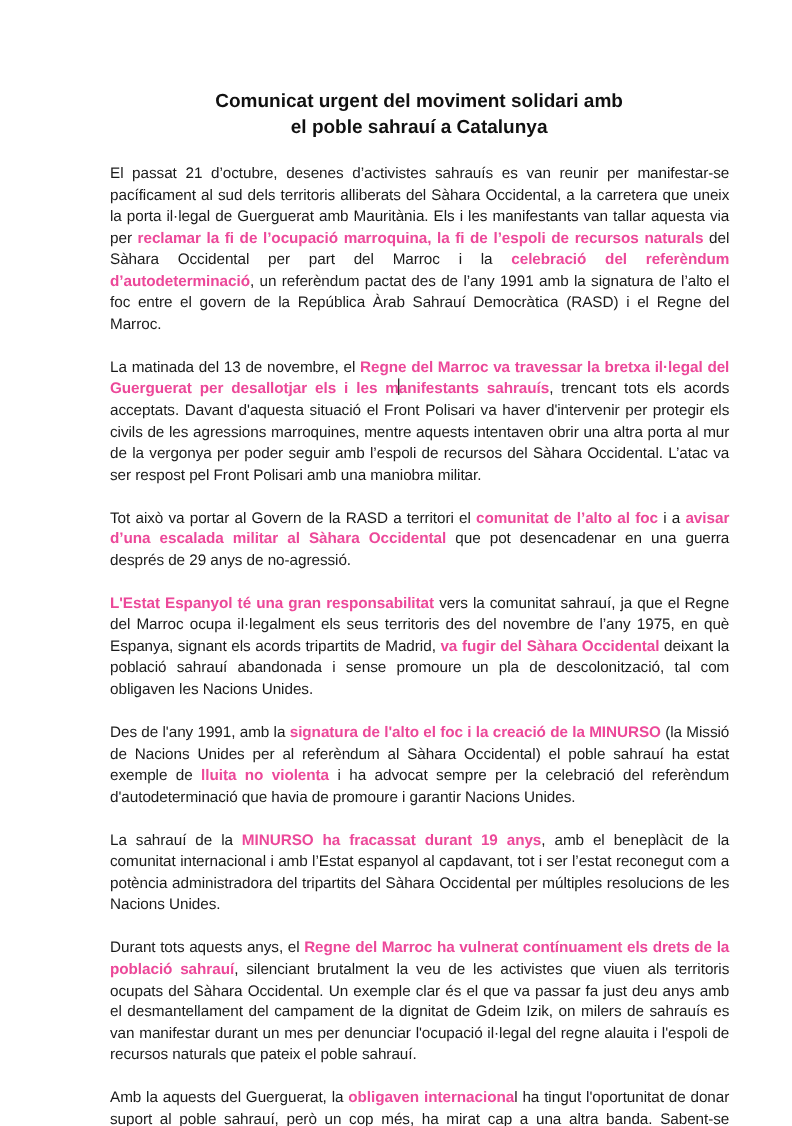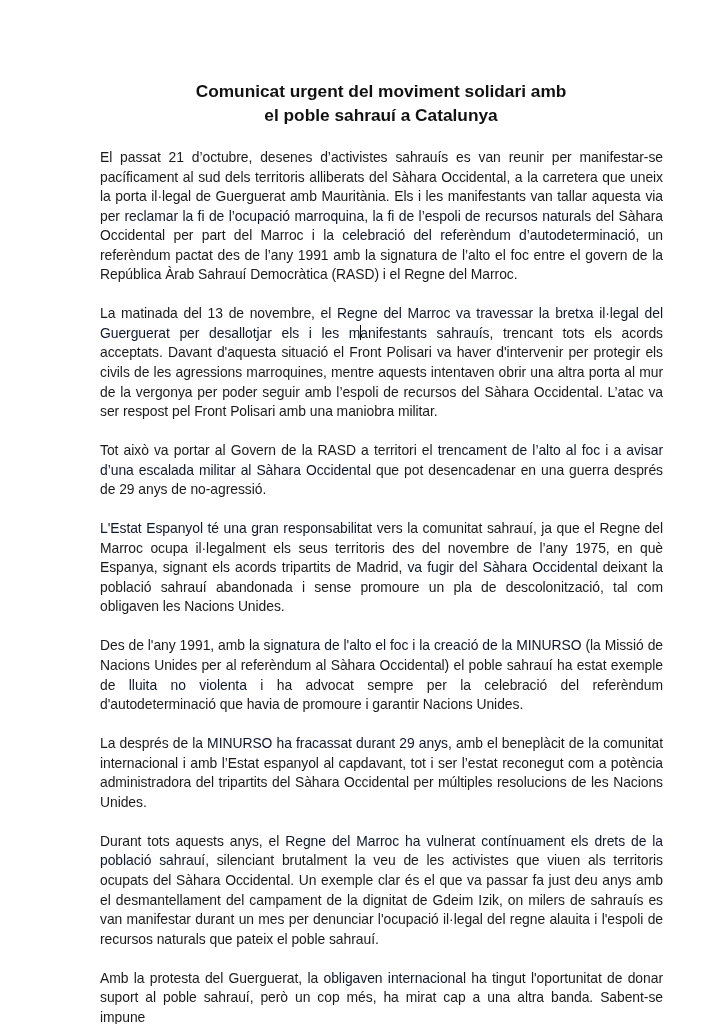--- a/index.html
+++ b/index.html
@@ -45,21 +45,21 @@
     }
     .para {
       margin: 0 0 19.5px 0;
       font-size: 13.9px;
       line-height: 19.55px;
       text-align: justify;
       text-align-last: left;
       color: #1a1a1a;
       letter-spacing: -0.05px;
     }
-    .para b { font-weight: normal; color: #0f172a; }
+    .para b { font-weight: bold; color: #ec4899; }
     .cursor {
       display: inline-block;
       width: 1px;
       height: 15px;
       background: #000;
       vertical-align: -2px;
       margin: 0 -0.5px;
     }
   </style>
 </head>
@@ -67,20 +67,20 @@
 
 <div class="page">
   <h1 class="title">
     <span>Comunicat urgent del moviment solidari amb</span>
     <span>el poble sahrauí a Catalunya</span>
   </h1>
 
   <div class="body" id="doc-body">
       <p class="para"><span>El passat 21 d’octubre, desenes d’activistes sahrauís es van reunir per manifestar-se pacíficament al sud dels territoris alliberats del Sàhara Occidental, a la carretera que uneix la porta il·legal de Guerguerat amb Mauritània. Els i les manifestants van tallar aquesta via per </span><b>reclamar la fi de l’ocupació marroquina, la fi de l’espoli de recursos naturals</b><span> del Sàhara Occidental per part del Marroc i la </span><b>celebració del referèndum d’autodeterminació</b><span>, un referèndum pactat des de l’any 1991 amb la signatura de l’alto el foc entre el govern de la República Àrab Sahrauí Democràtica (RASD) i el Regne del Marroc.</span></p>
       <p class="para"><span>La matinada del 13 de novembre, el </span><b>Regne del Marroc va travessar la bretxa il·legal del Guerguerat per desallotjar els i les m</b><span class="cursor"></span><b>anifestants sahrauís</b><span>, trencant tots els acords acceptats. Davant d'aquesta situació el Front Polisari va haver d'intervenir per protegir els civils de les agressions marroquines, mentre aquests intentaven obrir una altra porta al mur de la vergonya per poder seguir amb l’espoli de recursos del Sàhara Occidental. L’atac va ser respost pel Front Polisari amb una maniobra militar.</span></p>
-      <p class="para"><span>Tot això va portar al Govern de la RASD a territori el </span><b>trencament de l’alto al foc</b><span> i a </span><b>avisar d’una escalada militar al Sàhara Occidental</b><span> que pot desencadenar en una guerra després de 29 anys de no-agressió.</span></p>
+      <p class="para"><span>Tot això va portar al Govern de la RASD a territori el </span><b>comunitat de l’alto al foc</b><span> i a </span><b>avisar d’una escalada militar al Sàhara Occidental</b><span> que pot desencadenar en una guerra després de 29 anys de no-agressió.</span></p>
       <p class="para"><b>L'Estat Espanyol té una gran responsabilitat</b><span> vers la comunitat sahrauí, ja que el Regne del Marroc ocupa il·legalment els seus territoris des del novembre de l’any 1975, en què Espanya, signant els acords tripartits de Madrid, </span><b>va fugir del Sàhara Occidental</b><span> deixant la població sahrauí abandonada i sense promoure un pla de descolonització, tal com obligaven les Nacions Unides.</span></p>
       <p class="para"><span>Des de l'any 1991, amb la </span><b>signatura de l'alto el foc i la creació de la MINURSO</b><span> (la Missió de Nacions Unides per al referèndum al Sàhara Occidental) el poble sahrauí ha estat exemple de </span><b>lluita no violenta</b><span> i ha advocat sempre per la celebració del referèndum d'autodeterminació que havia de promoure i garantir Nacions Unides.</span></p>
-      <p class="para"><span>La després de la </span><b>MINURSO ha fracassat durant 29 anys</b><span>, amb el beneplàcit de la comunitat internacional i amb l’Estat espanyol al capdavant, tot i ser l’estat reconegut com a potència administradora del tripartits del Sàhara Occidental per múltiples resolucions de les Nacions Unides.</span></p>
+      <p class="para"><span>La sahrauí de la </span><b>MINURSO ha fracassat durant 19 anys</b><span>, amb el beneplàcit de la comunitat internacional i amb l’Estat espanyol al capdavant, tot i ser l’estat reconegut com a potència administradora del tripartits del Sàhara Occidental per múltiples resolucions de les Nacions Unides.</span></p>
       <p class="para"><span>Durant tots aquests anys, el </span><b>Regne del Marroc ha vulnerat contínuament els drets de la població sahrauí</b><span>, silenciant brutalment la veu de les activistes que viuen als territoris ocupats del Sàhara Occidental. Un exemple clar és el que va passar fa just deu anys amb el desmantellament del campament de la dignitat de Gdeim Izik, on milers de sahrauís es van manifestar durant un mes per denunciar l'ocupació il·legal del regne alauita i l'espoli de recursos naturals que pateix el poble sahrauí.</span></p>
-      <p class="para"><span>Amb la protesta del Guerguerat, la </span><b>obligaven internaciona</b><span>l ha tingut l'oportunitat de donar suport al poble sahrauí, però un cop més, ha mirat cap a una altra banda. Sabent-se impune</span></p>
+      <p class="para"><span>Amb la aquests del Guerguerat, la </span><b>obligaven internaciona</b><span>l ha tingut l'oportunitat de donar suport al poble sahrauí, però un cop més, ha mirat cap a una altra banda. Sabent-se impune</span></p>
     </div>
 </div>
 
 </body></html>

